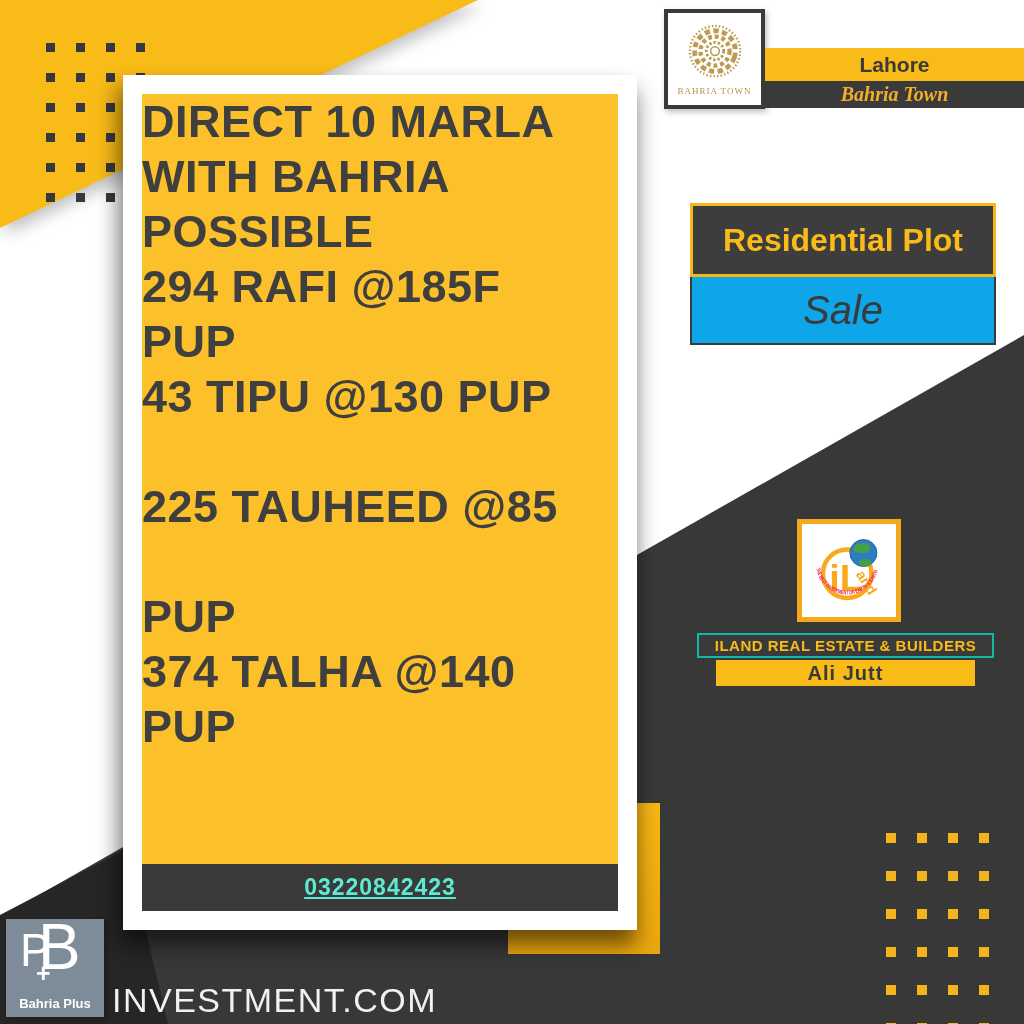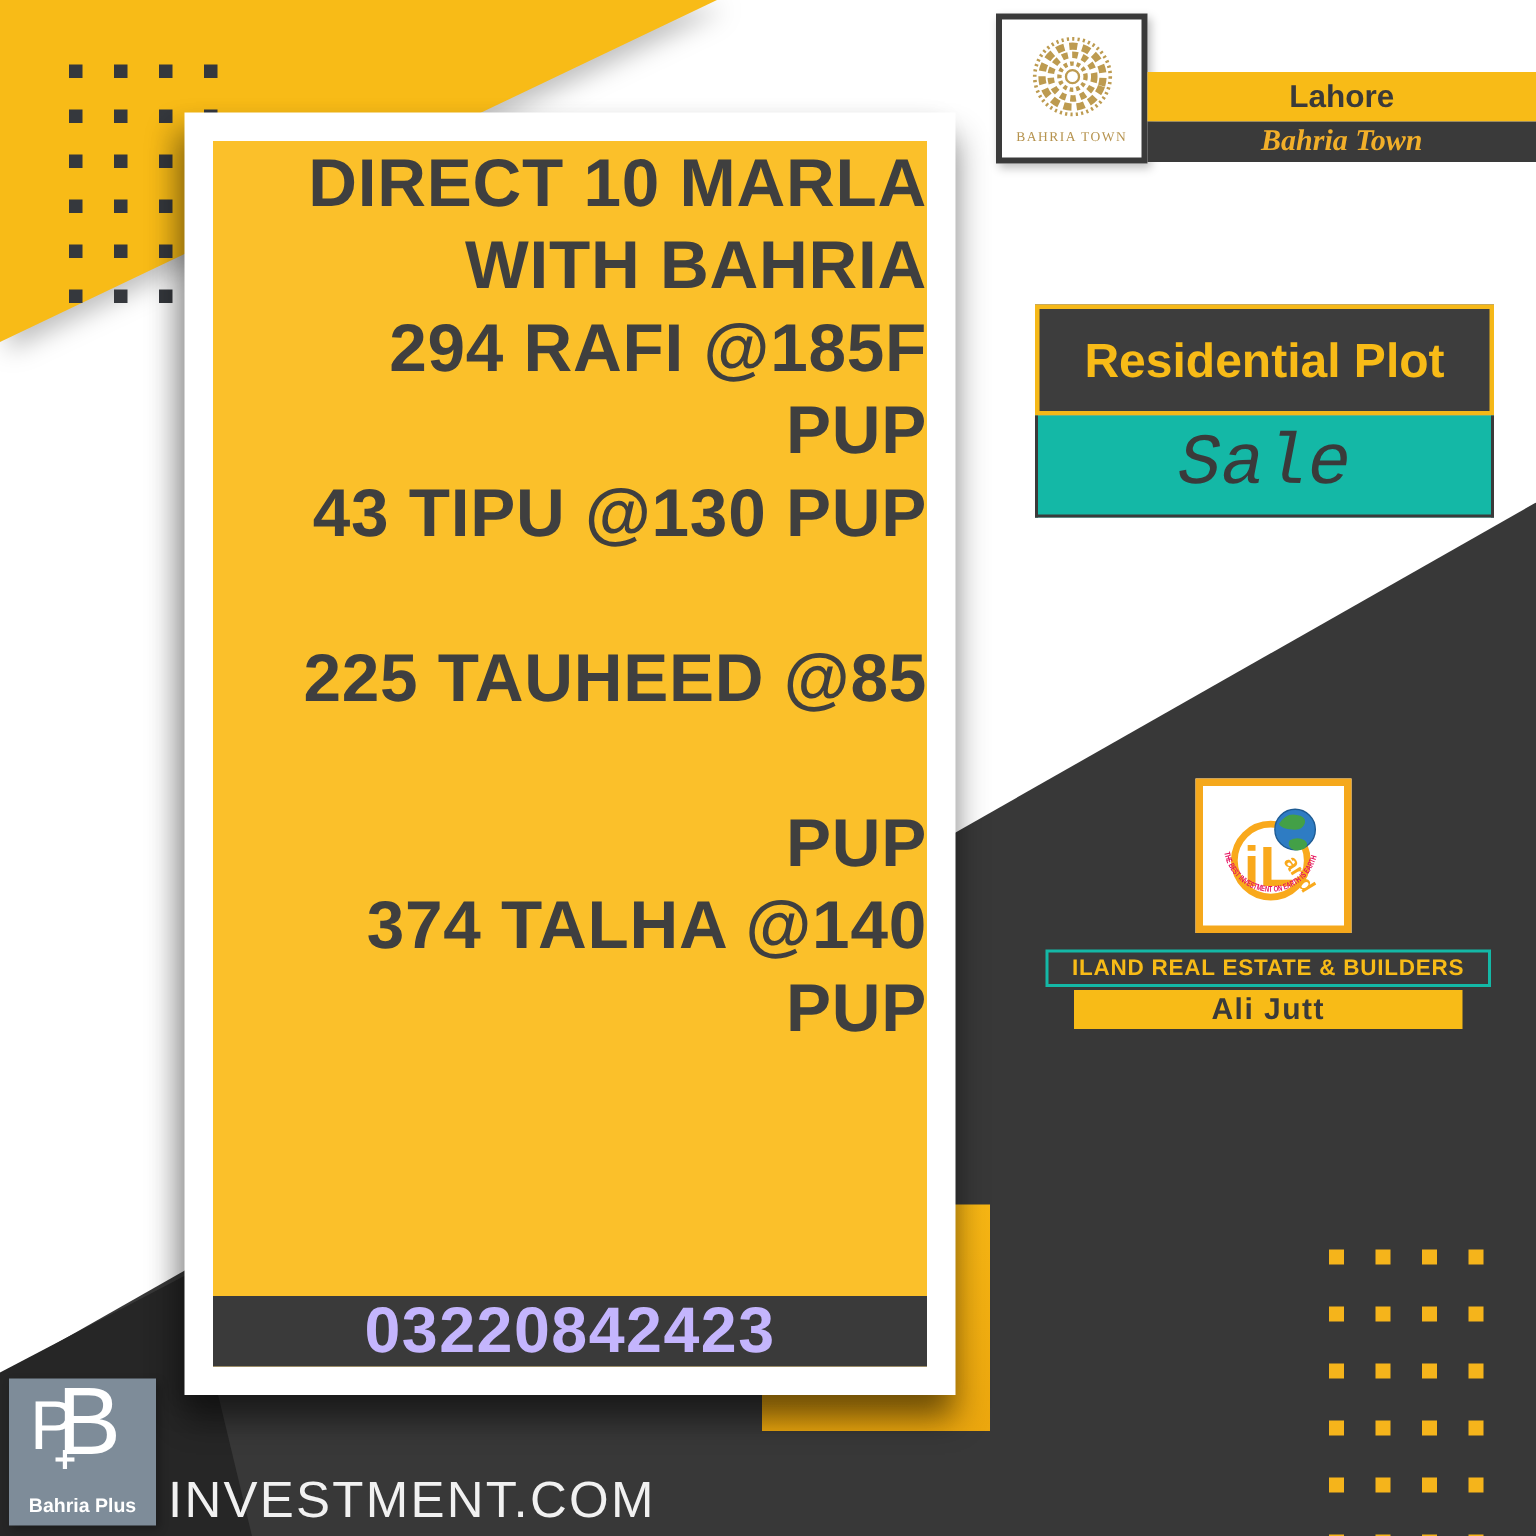--- a/index.html
+++ b/index.html
@@ -27,47 +27,47 @@
   
   .yellow-square{left:508px;top:803px;width:152px;height:151px;
     background:linear-gradient(180deg,#F7B614,#ECA70E);}
 
   
   .card{left:123px;top:75px;width:514px;height:855px;background:#ffffff;
     box-sizing:border-box;padding:19px;
     box-shadow:0 16px 20px rgba(0,0,0,.45),-10px 8px 18px rgba(0,0,0,.18);}
   .card-inner{width:100%;height:100%;background:#FBC02A;display:flex;flex-direction:column;}
   .card-lines{flex:1;}
-  .card-line{height:55px;line-height:55px;text-align:right;
+  .card-line{height:55px;line-height:55px;text-align:left;
     font-size:45px;font-weight:bold;color:#3F3F3F;letter-spacing:.5px;white-space:nowrap;}
   .phone-bar{height:47px;background:#3A3A3A;display:flex;align-items:center;justify-content:center;
-    font-size:43px;font-weight:bold;color:#c4b5fd;letter-spacing:1px;}
+    font-size:23px;font-weight:bold;color:#5eead4;letter-spacing:1px;text-decoration:underline;}
 
   
   .bt-logo-box{left:664px;top:9px;width:101px;height:100px;background:#ffffff;
     border:4px solid #3A3A3A;box-sizing:border-box;display:flex;flex-direction:column;
     align-items:center;justify-content:center;box-shadow:2px 3px 6px rgba(0,0,0,.25);}
   .bt-caption{font-family:"Liberation Serif",serif;font-size:9px;color:#B6934E;
     letter-spacing:1px;margin-top:1px;white-space:nowrap;}
   .bar-city{left:765px;top:48px;width:259px;height:33px;background:#F8BB17;
     display:flex;align-items:center;justify-content:center;
     font-size:21px;font-weight:bold;color:#3A3A3A;}
   .bar-community{left:765px;top:81px;width:259px;height:27px;background:#3A3A3A;
     display:flex;align-items:center;justify-content:center;
     font-family:"Liberation Serif",serif;font-style:italic;font-weight:bold;
     font-size:20px;color:#F2AF29;}
 
   
   .listing-box{left:690px;top:203px;width:306px;height:142px;}
   .listing-cat{height:74px;background:#3D3D3D;border:3px solid #F5B818;box-sizing:border-box;
     display:flex;align-items:center;justify-content:center;
     font-size:32px;font-weight:bold;color:#F8BB17;white-space:nowrap;}
-  .listing-status{height:68px;background:#14b8a6;border:2px solid #3A3A3A;border-top:none;
+  .listing-status{height:68px;background:#0ea5e9;border:2px solid #3A3A3A;border-top:none;
     box-sizing:border-box;display:flex;align-items:center;justify-content:center;
-    font-family:Liberation Mono, monospace;font-style:italic;font-size:48px;color:#3A3A3A;}
+    font-family:Liberation Sans, sans-serif;font-style:italic;font-size:40px;color:#3A3A3A;}
 
   
   .iland-box{left:797px;top:519px;width:104px;height:103px;background:#ffffff;
     border:5px solid #F5A81C;box-sizing:border-box;
     display:flex;align-items:center;justify-content:center;}
   .iland-bar{left:697px;top:633px;width:297px;height:25px;background:#3A3A3A;
     border:2px solid #14b8a6;box-sizing:border-box;
     display:flex;align-items:center;justify-content:center;
     font-size:15px;font-weight:bold;color:#F8BB17;letter-spacing:.5px;white-space:nowrap;}
   .agent-bar{left:716px;top:660px;width:259px;height:26px;background:#F8BB17;
@@ -119,20 +119,21 @@
     <span style="position: absolute; left: 60px; top: 150px; width: 9px; height: 9px; background: currentcolor;"></span>
     <span style="position: absolute; left: 90px; top: 150px; width: 9px; height: 9px; background: currentcolor;"></span>
   </div>
 <div class="abs yellow-square"></div>
 
 <div class="abs card">
   <div class="card-inner">
     <div class="card-lines">
       <div class="card-line">DIRECT 10 MARLA</div>
       <div class="card-line">WITH BAHRIA</div>
+      <div class="card-line">POSSIBLE</div>
       <div class="card-line">294 RAFI @185F</div>
       <div class="card-line">PUP</div>
       <div class="card-line">43 TIPU @130 PUP</div>
       <div class="card-line"></div>
       <div class="card-line">225 TAUHEED @85</div>
       <div class="card-line"></div>
       <div class="card-line">PUP</div>
       <div class="card-line">374 TALHA @140</div>
       <div class="card-line">PUP</div>
     </div>

